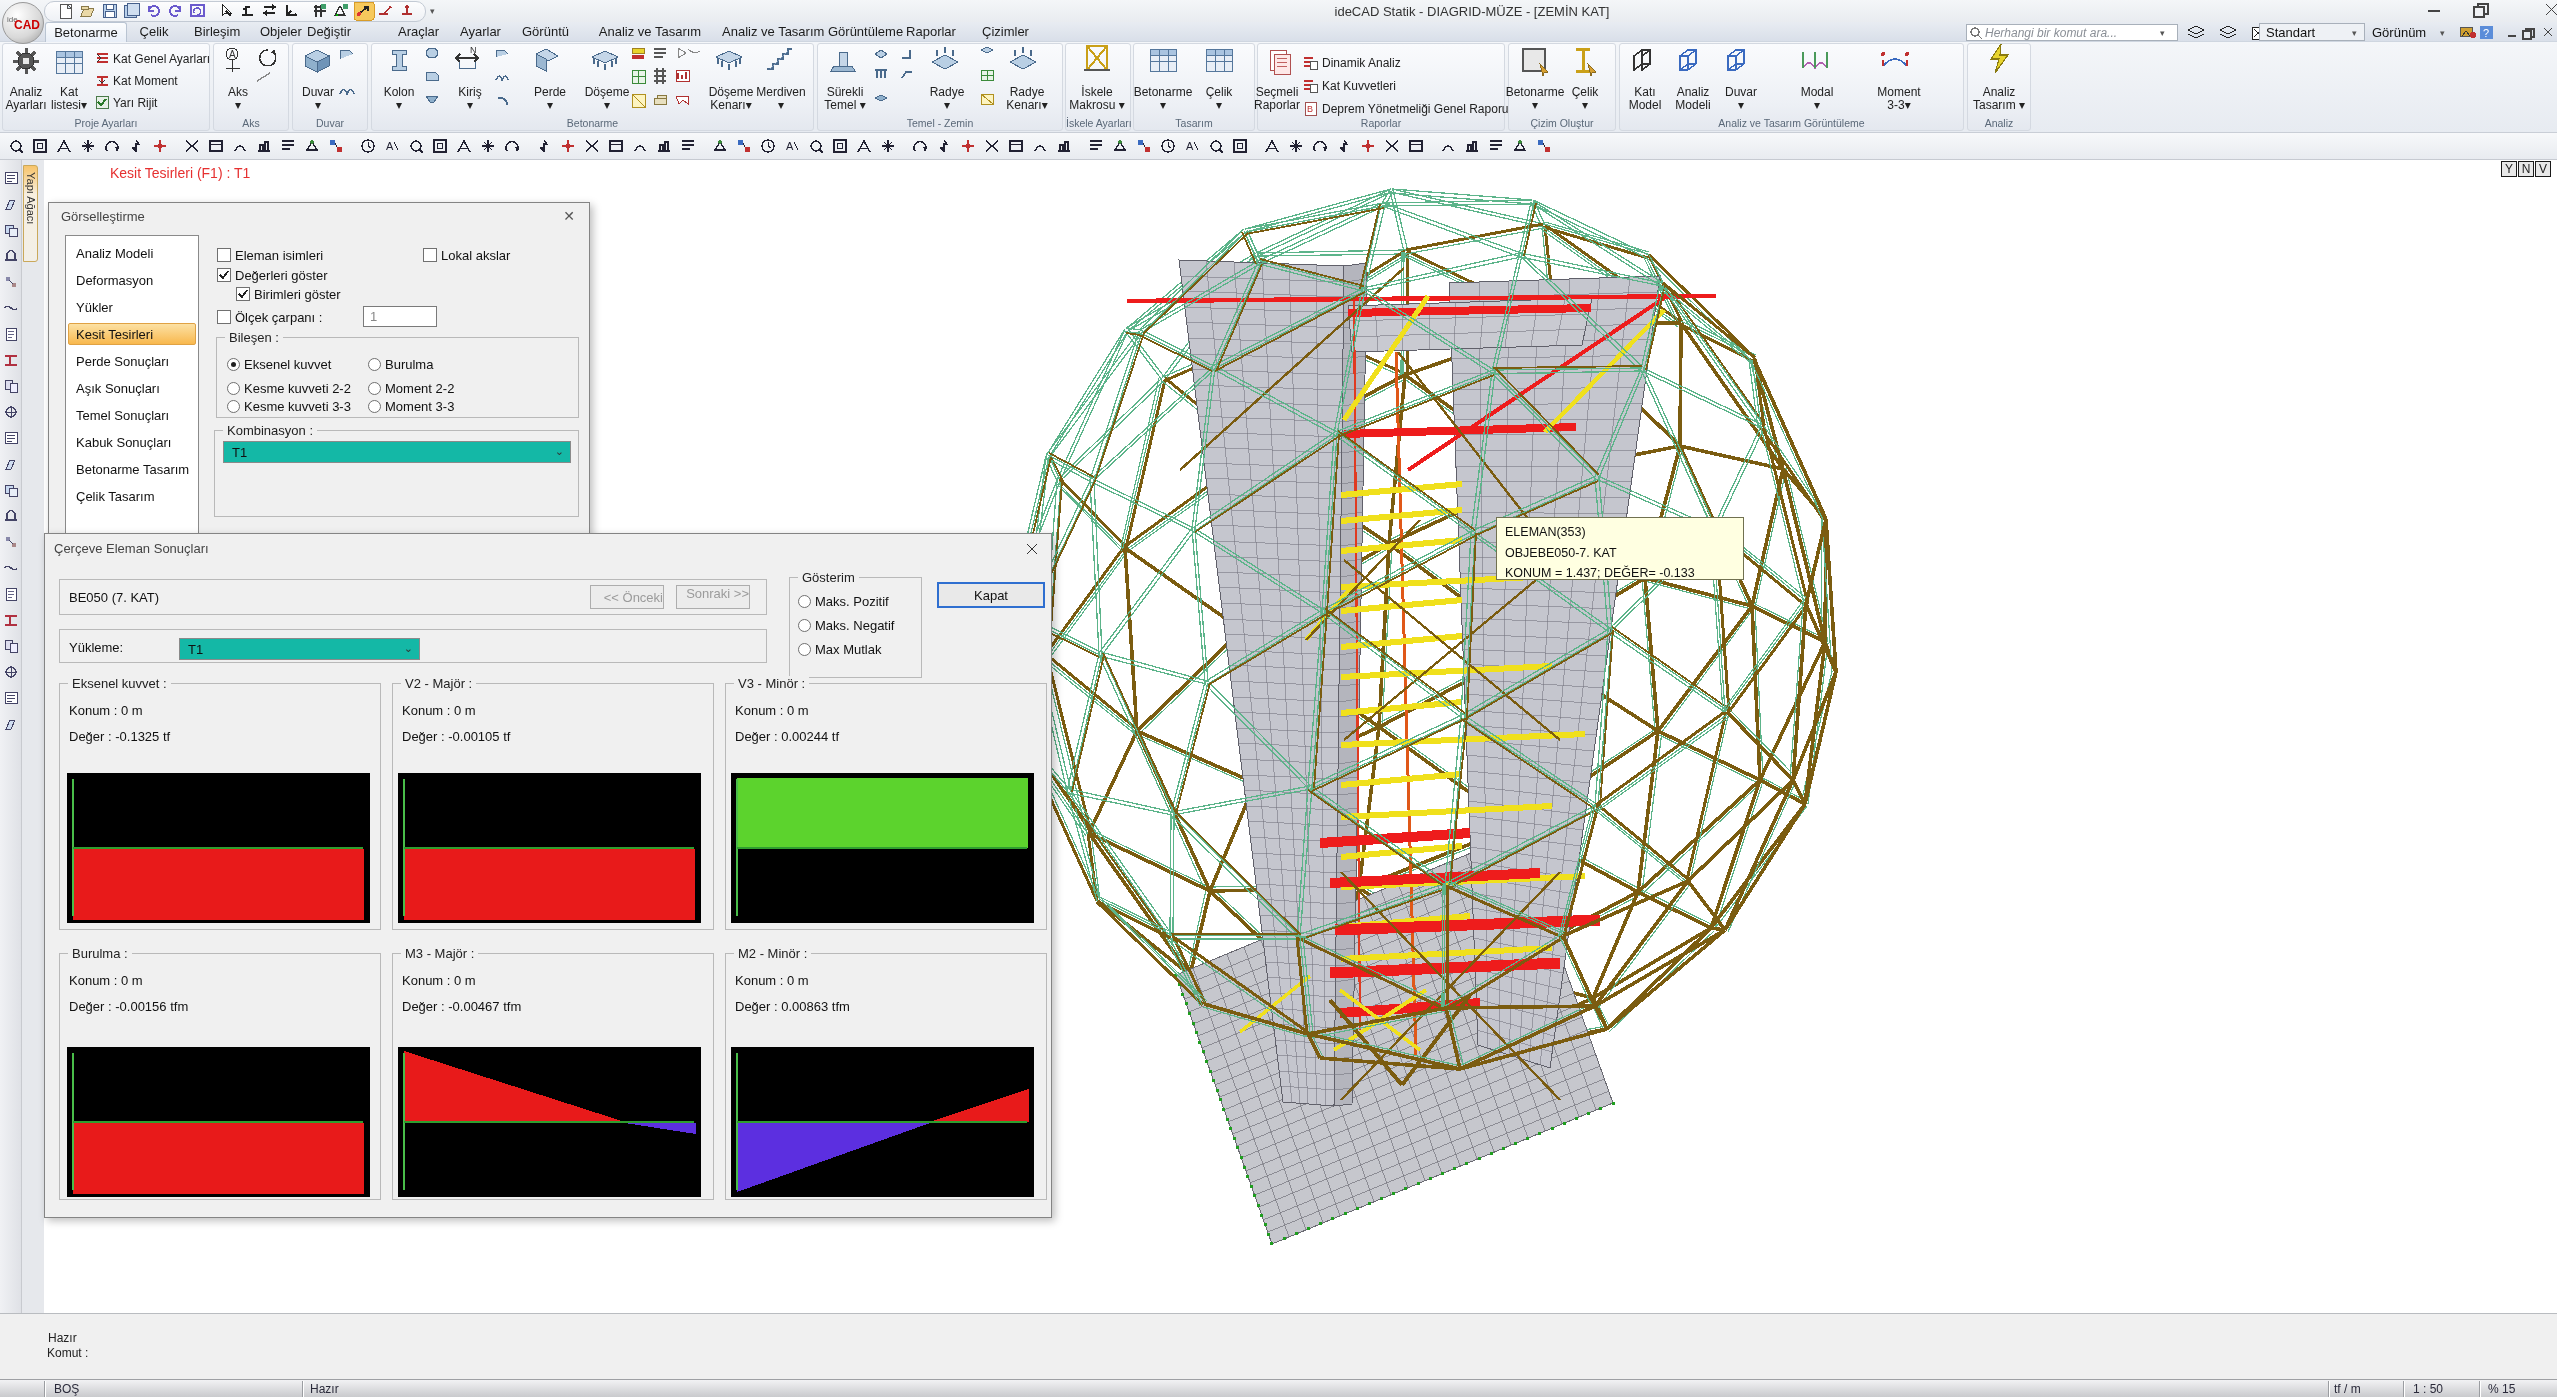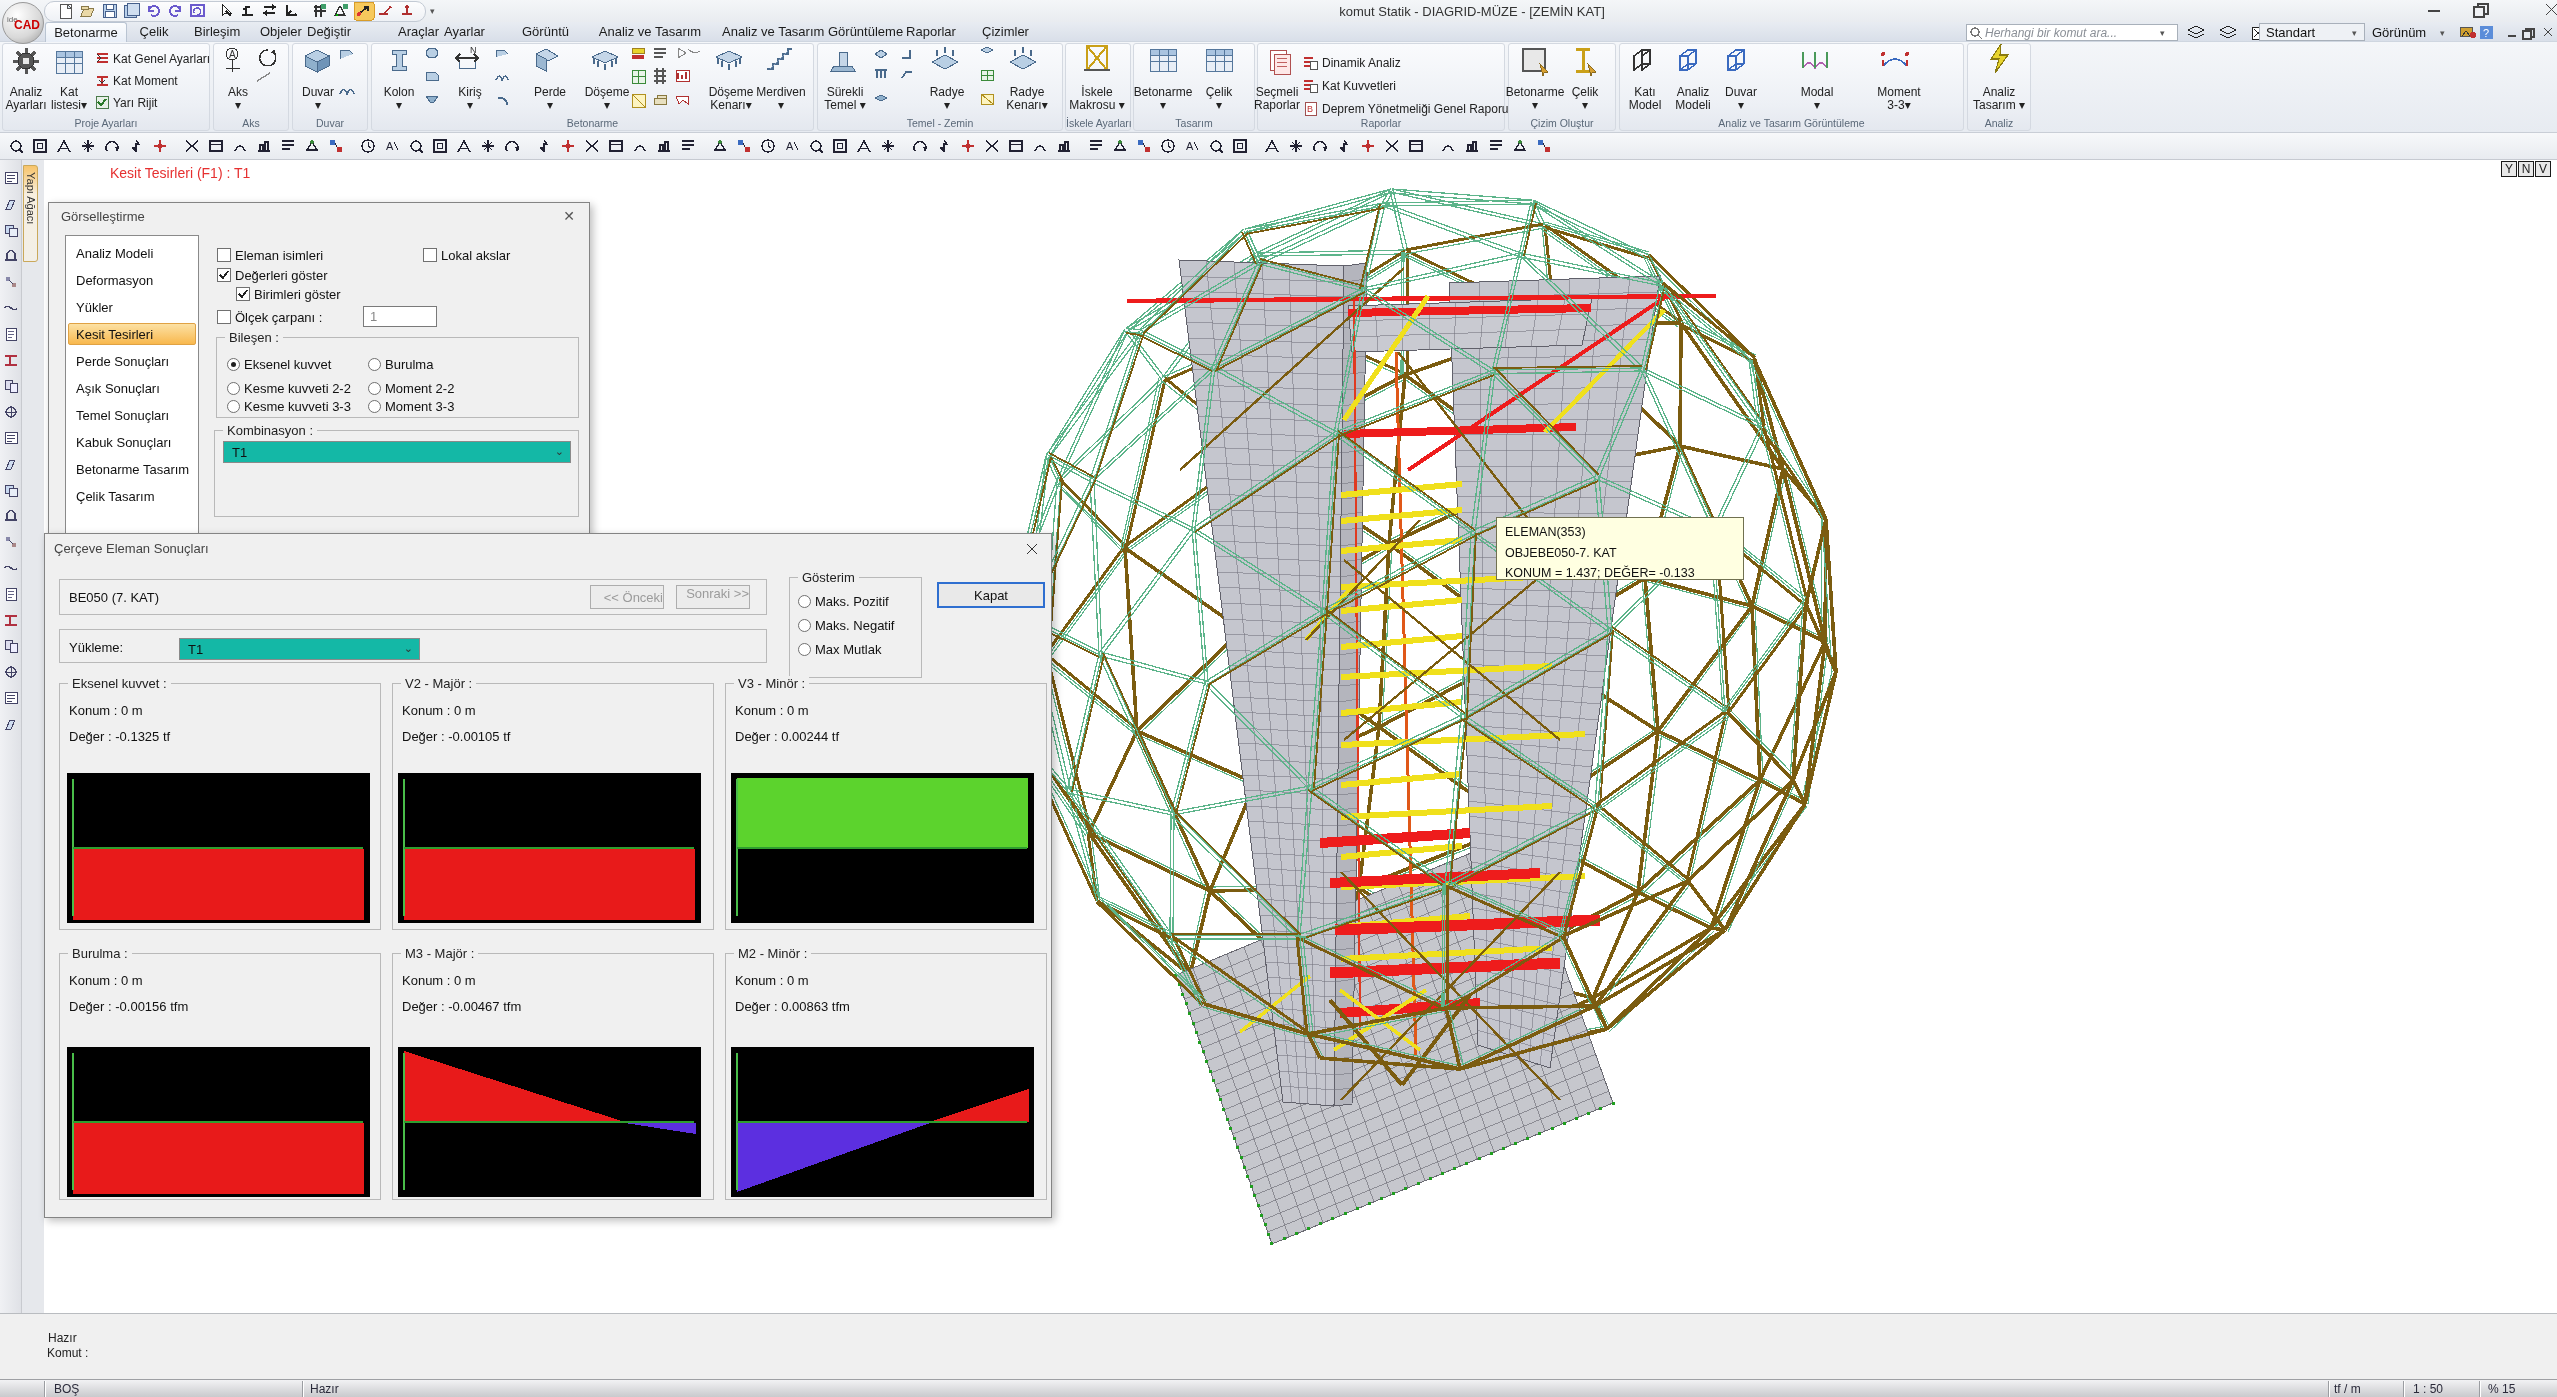--- a/index.html
+++ b/index.html
@@ -43,21 +43,21 @@
 .lbl{position:absolute;font-size:13px;color:#111;}
 .combo{position:absolute;background:#14b8a6;border:1px solid #8a8a8a;font-size:13px;color:#111;}
 .combo i{position:absolute;right:6px;top:3px;font-style:normal;color:#333;font-size:11px;}
 .btn{position:absolute;background:#ececec;border:1px solid #adadad;font-size:13px;color:#9b9b9b;text-align:right;}
 #prompt{left:0;top:1313px;width:2557px;height:66px;background:#f0f0f0;border-top:1px solid #b9bcc0;font-size:12px;color:#222;}
 #statusbar{left:0;top:1379px;width:2557px;height:18px;background:linear-gradient(#f2f2f4,#c9cacd);border-top:1px solid #9ea0a4;font-size:12px;color:#2a2a3a;}
 .ssep{position:absolute;top:1px;width:1px;height:16px;background:#9b9da1;box-shadow:1px 0 0 #fff;}
 svg{shape-rendering:crispEdges;}
 </style></head><body>
 <div id="titlebar" class="abs"></div>
-<div id="title" class="abs">komut Statik - DIAGRID-MÜZE - [ZEMİN KAT]</div>
+<div id="title" class="abs">ideCAD Statik - DIAGRID-MÜZE - [ZEMİN KAT]</div>
 <div class="abs" id="winbtns" style="left:2420px;top:2px">
 <svg width="150" height="16">
       <g stroke="#444" stroke-width="1.4" fill="none">
         <line x1="8" y1="9" x2="20" y2="9"></line>
         <rect x="58" y="2" width="10" height="10"></rect>
         <rect x="54" y="5" width="10" height="10" fill="#f0f2f5"></rect>
         <line x1="126" y1="2" x2="137" y2="13"></line>
         <line x1="137" y1="2" x2="126" y2="13"></line>
       </g>
     </svg></div>
@@ -143,21 +143,21 @@
     <i>ide</i>
     <span>CAD</span>
   </div>
 <div id="tabrow" class="abs">
     <div class="tab active" style="left:45px;width:82px;text-align:center">Betonarme</div>
     <div class="tab" style="left:131px;width:46px;text-align:center">Çelik</div>
     <div class="tab" style="left:186px;width:56px;text-align:center">Birleşim</div>
     <div class="tab" style="left:252px;width:54px;text-align:center">Objeler</div>
     <div class="tab" style="left:299px;width:56px;text-align:right">Değiştir</div>
     <div class="tab" style="left:390px;width:52px;text-align:center">Araçlar</div>
-    <div class="tab" style="left:436px;width:52px;text-align:right">Ayarlar</div>
+    <div class="tab" style="left:452px;width:52px;text-align:right">Ayarlar</div>
     <div class="tab" style="left:514px;width:58px;text-align:center">Görüntü</div>
     <div class="tab" style="left:590px;width:120px;text-align:center">Analiz ve Tasarım</div>
     <div class="tab" style="left:714px;width:186px;text-align:center">Analiz ve Tasarım Görüntüleme</div>
     <div class="tab" style="left:898px;width:66px;text-align:center">Raporlar</div>
     <div class="tab" style="left:974px;width:62px;text-align:center">Çizimler</div>
 <div class="abs" style="left:1966px;top:2px;width:212px;height:17px;background:#fff;border:1px solid #a8b0ba;font-size:12px;color:#8a8f96;font-style:italic;padding:1px 4px 0 18px">Herhangi bir komut ara...</div>
 <svg class="abs" width="14" height="14" style="left:1969px;top:4px">
       <circle cx="6" cy="6" r="4" fill="none" stroke="#777" stroke-width="1.4"></circle>
       <line x1="9" y1="9" x2="13" y2="13" stroke="#777" stroke-width="1.4"></line>
     </svg>

